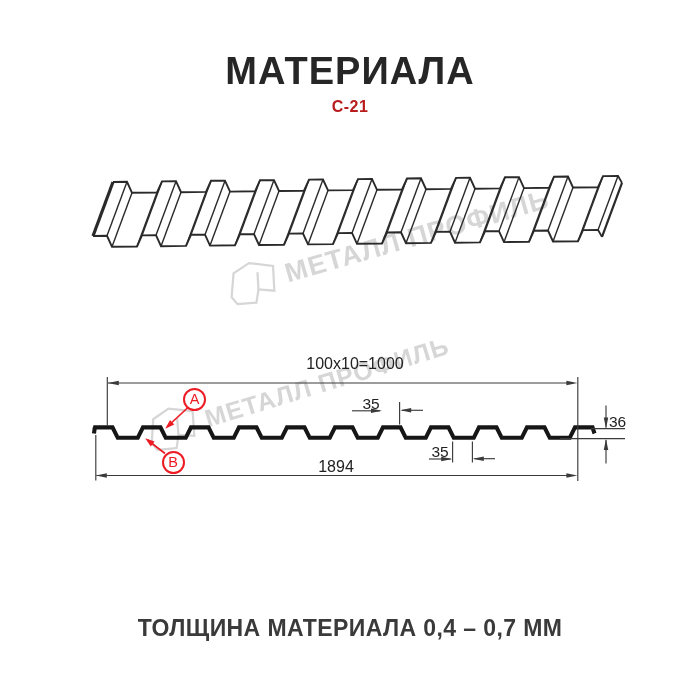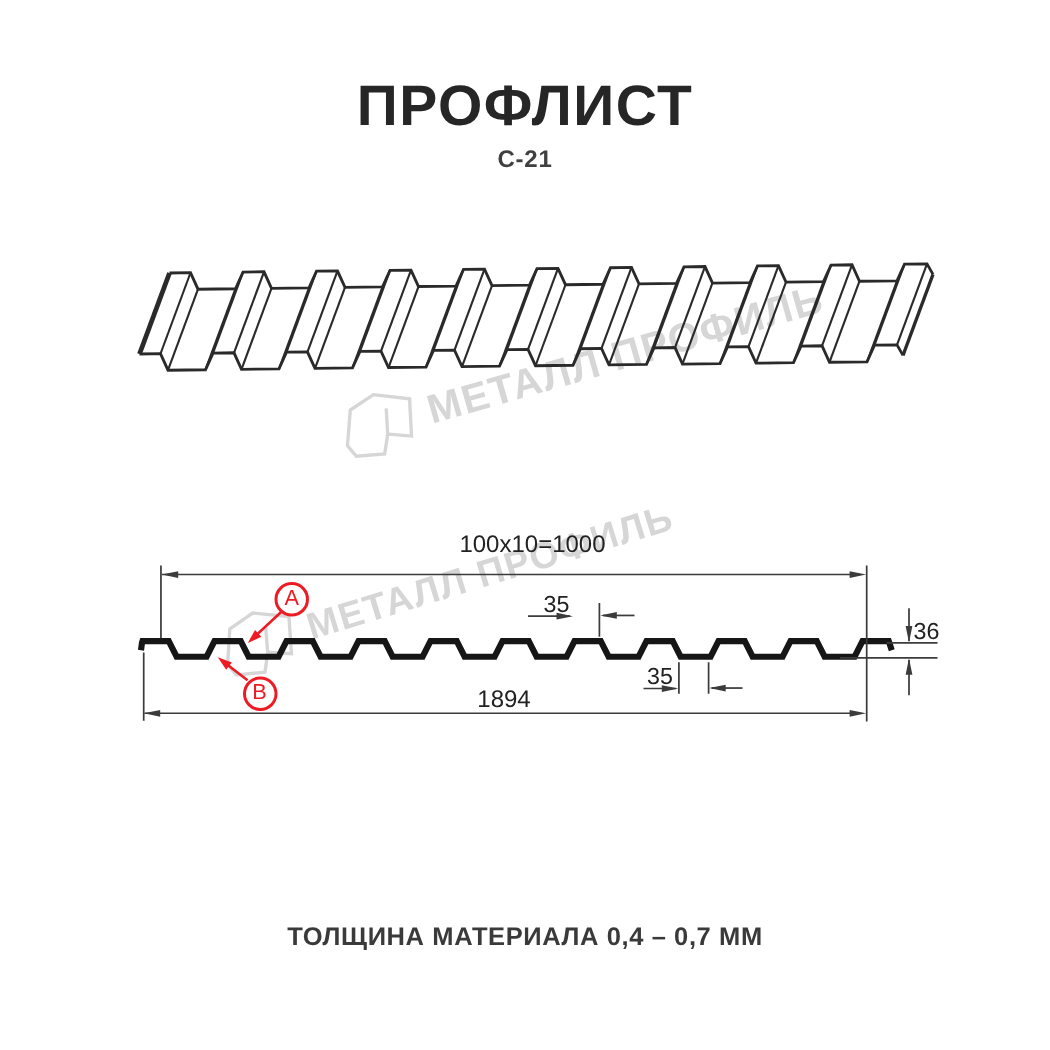--- a/index.html
+++ b/index.html
@@ -1,34 +1,34 @@
 <!DOCTYPE html>
 <html><head>
 <meta charset="utf-8">
 <style>
   html,body{margin:0;padding:0;background:#fff;}
   #stage{position:relative;width:700px;height:700px;background:#ffffff;overflow:hidden;
          font-family:"Liberation Sans", sans-serif;}
   .title-block{position:absolute;left:0;top:52px;width:700px;text-align:center;}
   .title{font-size:38px;font-weight:700;letter-spacing:1px;color:#262626;line-height:38px;}
-  .subtitle{margin-top:8px;font-size:16px;font-weight:700;color:#404040;letter-spacing:.5px;}
+  .subtitle{margin-top:8px;font-size:16px;font-weight:700;color:#b91c1c;letter-spacing:.5px;}
   .watermark{position:absolute;display:flex;align-items:center;gap:8px;white-space:nowrap;
              color:#d6d6d6;font-weight:700;transform-origin:left center;pointer-events:none;}
   #wm1{left:226px;top:268px;font-size:27px;letter-spacing:1px;transform:rotate(-16deg);}
   #wm2{left:146px;top:414px;font-size:25px;letter-spacing:1px;transform:rotate(-17deg);}
   .wm-logo{flex:0 0 auto;}
   #draw-svg{position:absolute;left:0;top:0;width:700px;height:700px;}
   .dim-label{position:absolute;font-size:15.5px;color:#222;background:transparent;}
   .dim-center{transform:translateX(-50%);}
   #lbl-1000,#lbl-1051{font-size:16px;}
   .callout{position:absolute;width:23px;height:23px;border:2.7px solid #ed1c24;border-radius:50%;
            color:#ed1c24;font-size:14.5px;display:flex;align-items:center;justify-content:center;
            background:transparent;box-sizing:border-box;font-weight:400;}
   .footer-note{position:absolute;left:0;top:615px;width:700px;text-align:center;
-               font-size:17px;font-weight:700;letter-spacing:.4px;color:#3a3a3a;}
+               font-size:23px;font-weight:700;letter-spacing:.4px;color:#3a3a3a;}
 </style>
 </head>
 <body>
 
 <div id="stage">
 
   <div class="watermark" id="wm1">
     <svg class="wm-logo" width="54" height="46" viewBox="0 0 58 48">
       <path d="M4,32 L13,8 L32,2 L56,12 L50,38 L34,32 L28,45 L8,41 Z" fill="none" stroke="#d6d6d6" stroke-width="2.4"></path>
       <path d="M34,32 L38,14" fill="none" stroke="#d6d6d6" stroke-width="2.4"></path>
@@ -37,21 +37,21 @@
   </div>
   <div class="watermark" id="wm2">
     <svg class="wm-logo" width="54" height="46" viewBox="0 0 58 48">
       <path d="M4,32 L13,8 L32,2 L56,12 L50,38 L34,32 L28,45 L8,41 Z" fill="none" stroke="#d6d6d6" stroke-width="2.4"></path>
       <path d="M34,32 L38,14" fill="none" stroke="#d6d6d6" stroke-width="2.4"></path>
     </svg>
     <span>МЕТАЛЛ ПРОФИЛЬ</span>
   </div>
 
   <div class="title-block">
-    <div class="title">ПРОФЛИСТ</div>
+    <div class="title">МАТЕРИАЛА</div>
     <div class="subtitle">С-21</div>
   </div>
 
   <svg id="draw-svg" viewBox="0 0 700 700">
       <g>
         <line x1="127" y1="181.832" x2="107" y2="235.832" stroke="#2a2a2a" stroke-width="1.4"></line>
         <line x1="132" y1="192.772" x2="112" y2="246.772" stroke="#2a2a2a" stroke-width="1.4"></line>
         <line x1="157" y1="192.472" x2="137" y2="246.472" stroke="#2a2a2a" stroke-width="1.4"></line>
         <line x1="162" y1="181.412" x2="142" y2="235.412" stroke="#2a2a2a" stroke-width="1.4"></line>
         <line x1="176" y1="181.244" x2="156" y2="235.244" stroke="#2a2a2a" stroke-width="1.4"></line>

